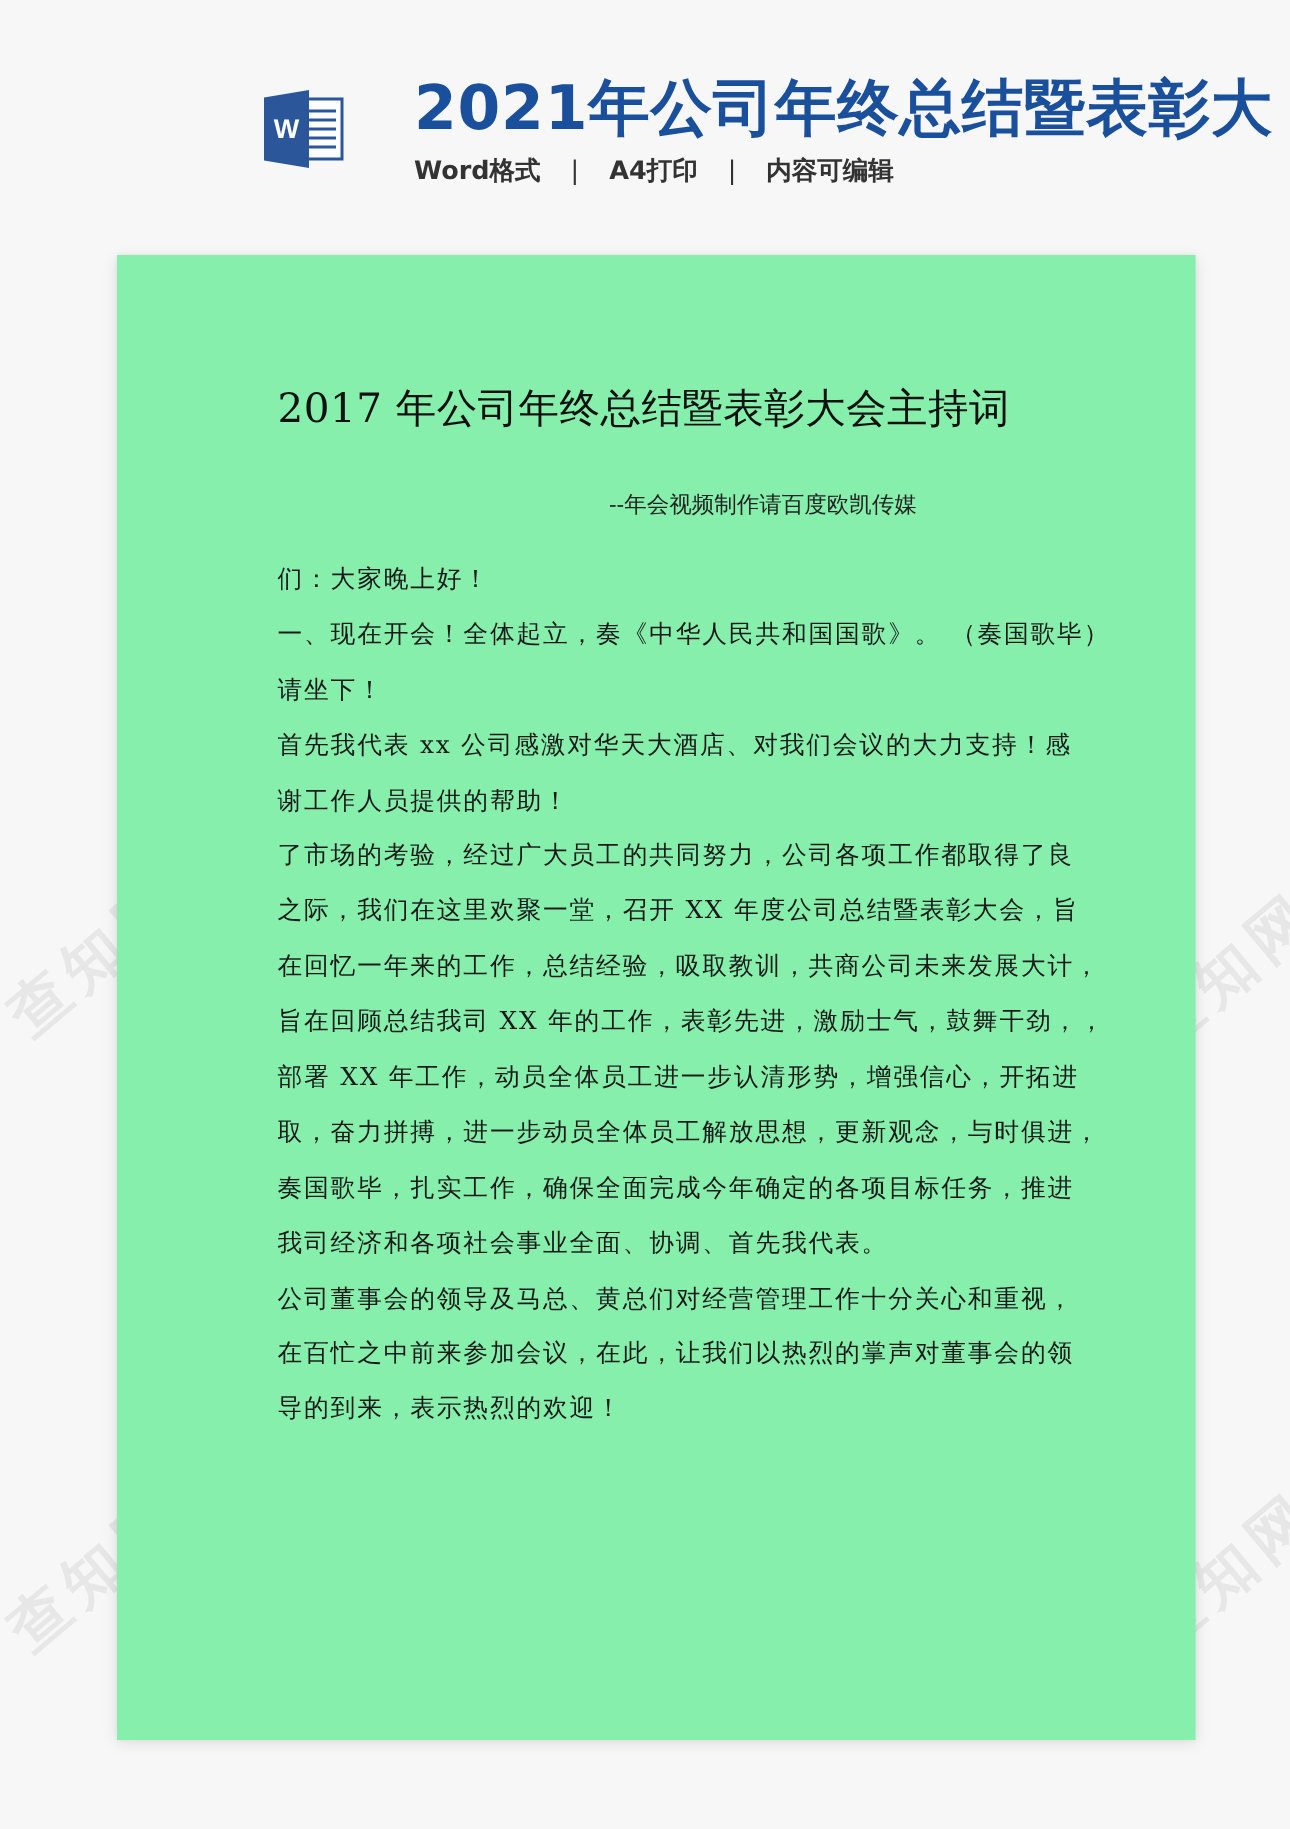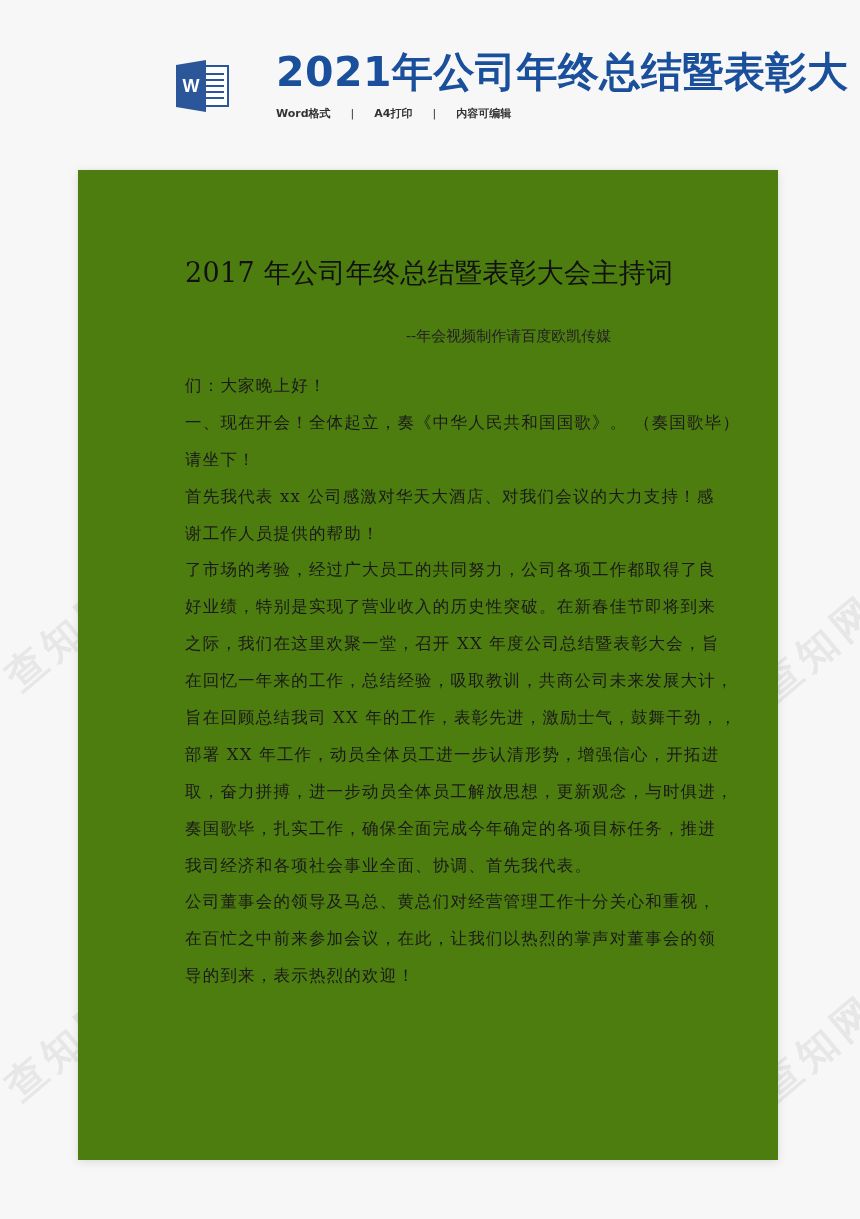--- a/index.html
+++ b/index.html
@@ -35,42 +35,43 @@
       font-weight: bold;
       color: #1a4f9c;
       letter-spacing: 0.5px;
       white-space: nowrap;
       line-height: 44px;
     }
     .header-tags {
       position: absolute;
       left: 276px;
       top: 101px;
-      font-size: 11px;
+      font-size: 17px;
       font-weight: bold;
       color: #333333;
       white-space: nowrap;
       line-height: 26px;
       display: flex;
       align-items: flex-start;
     }
     .header-tags .sep {
       display: inline-block;
       margin: 0 20px;
       color: #333;
       font-weight: normal;
     }
     .page {
       position: absolute;
       left: 78px;
       top: 170px;
       width: 700px;
       height: 990px;
-      background: #4d7c0f;
+      background: #86efac;
       box-shadow: 0 2px 10px rgba(0,0,0,0.10), 0 0 3px rgba(0,0,0,0.06);
+      padding-left: 19px;
     }
     .doc-title {
       position: absolute;
       left: 107px;
       top: 84px;
       font-family: "DejaVu Serif", serif;
       font-size: 27px;
       color: #111;
       white-space: nowrap;
       line-height: 38px;
@@ -147,21 +148,20 @@
 <div class="page">
   <div class="doc-title">2017 年公司年终总结暨表彰大会主持词</div>
   <div class="doc-subtitle">--年会视频制作请百度欧凯传媒</div>
   <div class="doc-body">
     <div class="doc-line">们：大家晚上好！</div>
     <div class="doc-line">一、现在开会！全体起立，奏《中华人民共和国国歌》。 （奏国歌毕）</div>
     <div class="doc-line">请坐下！</div>
     <div class="doc-line">首先我代表 xx 公司感激对华天大酒店、对我们会议的大力支持！感</div>
     <div class="doc-line">谢工作人员提供的帮助！</div>
     <div class="doc-line">了市场的考验，经过广大员工的共同努力，公司各项工作都取得了良</div>
-    <div class="doc-line">好业绩，特别是实现了营业收入的历史性突破。在新春佳节即将到来</div>
     <div class="doc-line">之际，我们在这里欢聚一堂，召开 XX 年度公司总结暨表彰大会，旨</div>
     <div class="doc-line">在回忆一年来的工作，总结经验，吸取教训，共商公司未来发展大计，</div>
     <div class="doc-line">旨在回顾总结我司 XX 年的工作，表彰先进，激励士气，鼓舞干劲，，</div>
     <div class="doc-line">部署 XX 年工作，动员全体员工进一步认清形势，增强信心，开拓进</div>
     <div class="doc-line">取，奋力拼搏，进一步动员全体员工解放思想，更新观念，与时俱进，</div>
     <div class="doc-line">奏国歌毕，扎实工作，确保全面完成今年确定的各项目标任务，推进</div>
     <div class="doc-line">我司经济和各项社会事业全面、协调、首先我代表。</div>
     <div class="doc-line">公司董事会的领导及马总、黄总们对经营管理工作十分关心和重视，</div>
     <div class="doc-line">在百忙之中前来参加会议，在此，让我们以热烈的掌声对董事会的领</div>
     <div class="doc-line">导的到来，表示热烈的欢迎！</div>

